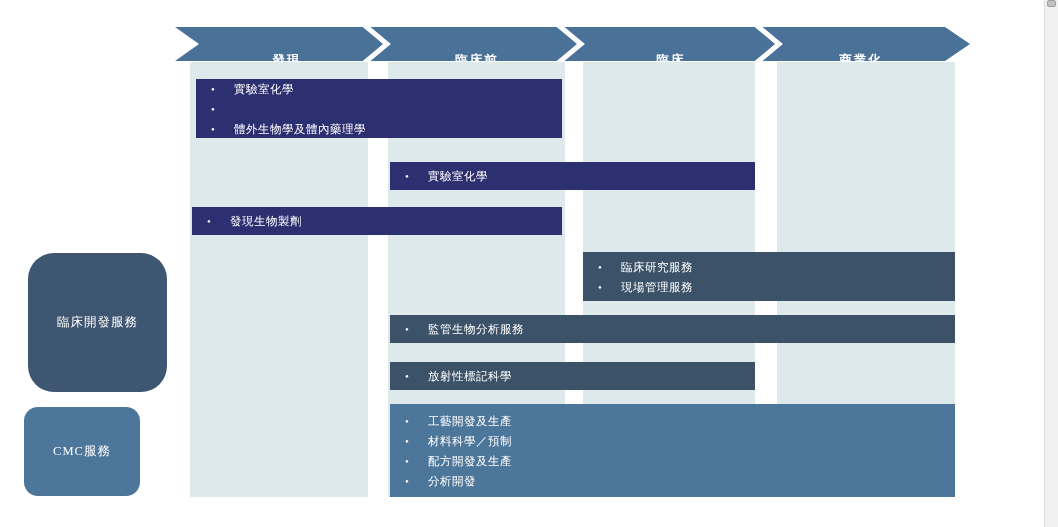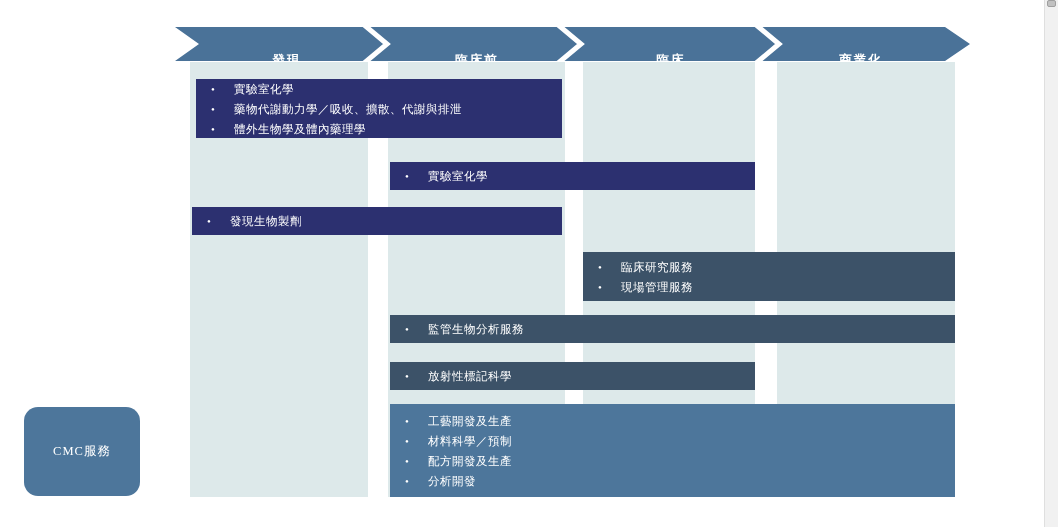--- a/index.html
+++ b/index.html
@@ -59,32 +59,34 @@
   <div class="phase-label" style="left:287px">發現</div>
   <div class="phase-label" style="left:477px">臨床前</div>
   <div class="phase-label" style="left:671px">臨床</div>
   <div class="phase-label" style="left:861px">商業化</div>
 
   <div class="col" style="left:190px;width:178px"></div>
   <div class="col" style="left:388px;width:177px"></div>
   <div class="col" style="left:583px;width:172px"></div>
   <div class="col" style="left:777px;width:178px"></div>
 
+  <div class="catbox slate" style="left:28px;top:253px;width:139px;height:139px">
+    <span>臨床開發服務</span>
+  </div>
   <div class="catbox cmc" style="left:24px;top:407px;width:116px;height:89px">
     <span>CMC服務</span>
   </div>
 
   <div class="bar navy" style="left:196px;top:79px;width:366px;height:59px">
     <div class="row">
       <span class="dot">•</span>
       <span class="txt">實驗室化學</span>
     </div>
     <div class="row">
       <span class="dot">•</span>
-      <span class="txt">藥物代謝動力學／吸收、擴散、代謝與排泄</span>
     </div>
     <div class="row">
       <span class="dot">•</span>
       <span class="txt">體外生物學及體內藥理學</span>
     </div>
   </div>
 
   <div class="bar navy" style="left:390px;top:162px;width:365px;height:28px">
     <div class="row">
       <span class="dot">•</span>

